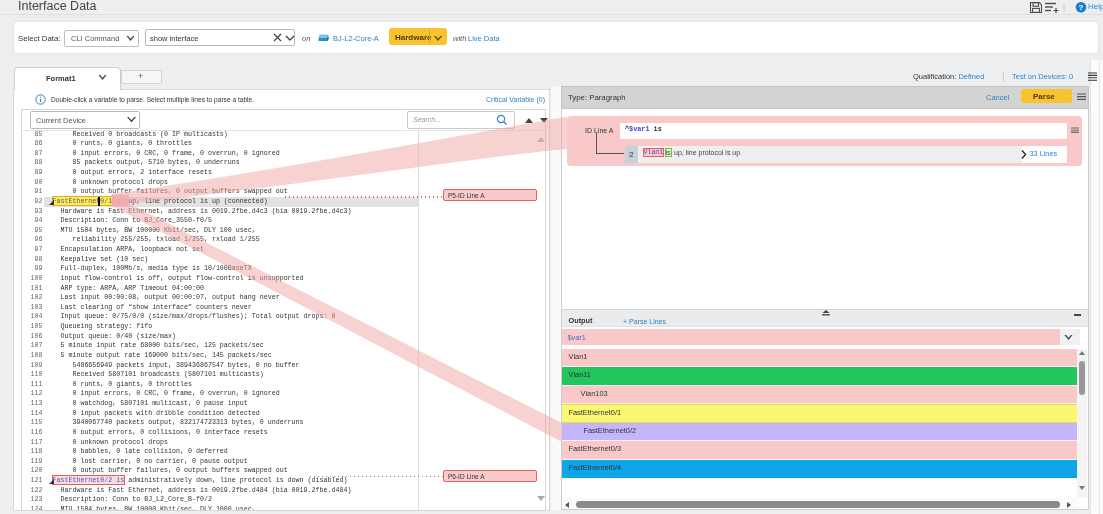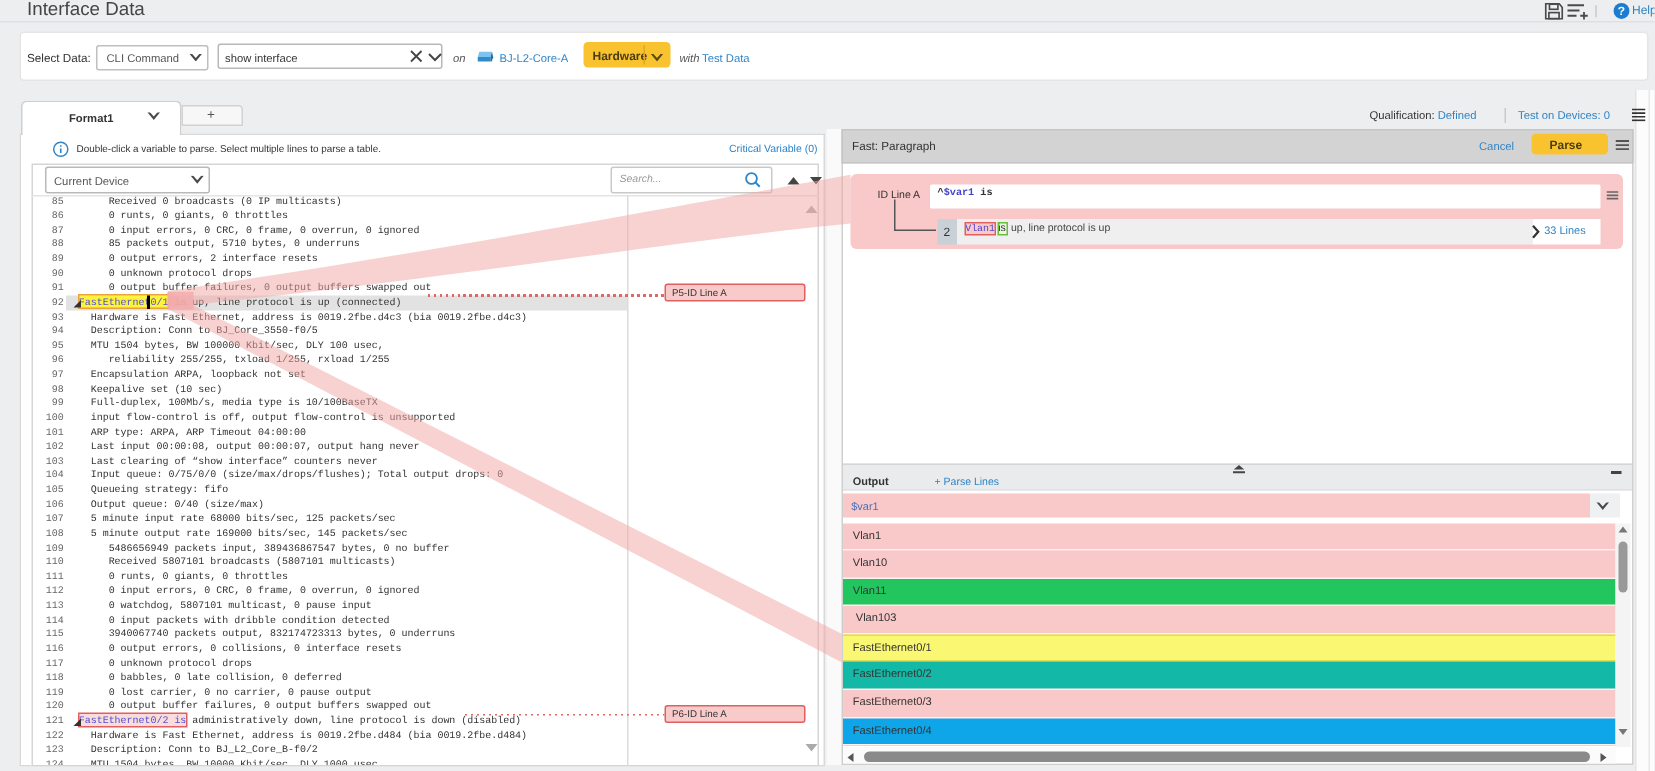--- a/index.html
+++ b/index.html
@@ -58,21 +58,21 @@
   <path d="M2.5 5 L11 5 L11 8 L2.5 8 Z" fill="#2f8cc9"></path>
   <path d="M11 5 L12 1.5 L12.8 5.2 L11.8 8 L11 8 Z" fill="#1b6fae"></path>
 </svg>
 <div class="abs blue" style="left:333px;top:33.5px;font-size:7.5px;">BJ-L2-Core-A</div>
 
 <div class="abs" style="left:388.5px;top:28px;width:58px;height:17px;background:#f9c32f;border-radius:3px;"></div>
 <div class="abs" style="left:395px;top:33px;font-size:8px;color:#4a3d12;font-weight:bold;">Hardware</div>
 <div class="abs" style="left:429px;top:30px;width:1px;height:13px;background:#e0a81f;"></div>
 <div class="abs vchev" style="left:433.5px;top:35.5px;background:#5a4a18;"></div>
 <div class="abs" style="left:453px;top:33.5px;font-size:7.5px;color:#555;font-style:italic;">with</div>
-<div class="abs blue" style="left:468px;top:33.5px;font-size:7.5px;">Test Data</div>
+<div class="abs blue" style="left:468px;top:33.5px;font-size:7.5px;">Live Data</div>
 
 <div class="abs" style="left:120.5px;top:69.5px;width:41.5px;height:14.5px;background:#f7f7f7;border:1px solid #d2d2d2;border-radius:0 3px 0 0;"></div>
 <div class="abs" style="left:138px;top:71px;font-size:9px;color:#555;">+</div>
 <div class="abs" style="left:913px;top:72px;font-size:7.5px;color:#333;">Qualification: <span class="blue">Defined</span></div>
 <div class="abs" style="left:1003px;top:72px;width:1px;height:10px;background:#c9c9c9;"></div>
 <div class="abs blue" style="left:1012px;top:72px;font-size:7.5px;">Test on Devices: 0</div>
 <svg class="abs" style="left:1088px;top:72px;" width="9" height="9" viewBox="0 0 9 9">
   <path d="M0 1 h9 M0 3.4 h9 M0 5.8 h9 M0 8.2 h9" stroke="#333" stroke-width="1.1"></path>
 </svg>
 
@@ -202,21 +202,21 @@
   <div class="abs" style="left:76.5px;top:67.5px;width:1.6px;height:9.4px;background:#000;"></div>
 
   <div class="abs" style="left:515px;top:7px;width:0;height:0;border-left:4px solid transparent;border-right:4px solid transparent;border-bottom:5px solid #aaa;"></div>
   <div class="abs" style="left:515px;top:366px;width:0;height:0;border-left:4px solid transparent;border-right:4px solid transparent;border-top:5px solid #aaa;"></div>
 </div>
 
 <div class="abs" style="left:550.5px;top:86px;width:10px;height:424px;background:#fafafb;"></div>
 
 <div class="abs" style="left:560.5px;top:86px;width:528px;height:423.5px;background:#fff;border:1px solid #cfcfcf;"></div>
 <div class="abs" style="left:560.5px;top:86px;width:528px;height:22.5px;background:#d3d3d3;border:1px solid #c5c5c5;"></div>
-<div class="abs" style="left:568px;top:93px;font-size:7.8px;color:#333;">Fast: Paragraph</div>
+<div class="abs" style="left:568px;top:93px;font-size:7.8px;color:#333;">Type: Paragraph</div>
 <div class="abs blue" style="left:986px;top:93px;font-size:7.5px;">Cancel</div>
 <div class="abs" style="left:1021px;top:89px;width:51px;height:14px;background:#f9c32f;border-radius:3px;"></div>
 <div class="abs" style="left:1033px;top:92px;font-size:8px;color:#4a3d12;font-weight:bold;">Parse</div>
 <svg class="abs" style="left:1077px;top:93px;" width="9" height="9" viewBox="0 0 9 9">
   <path d="M0 1 h9 M0 3.7 h9 M0 6.4 h9" stroke="#555" stroke-width="1.2"></path>
 </svg>
 
 <div class="abs" style="left:567px;top:116px;width:515px;height:49.5px;background:#f9c8c8;border-radius:4px;"></div>
 <div class="abs" style="left:585px;top:127px;font-size:7px;color:#333;">ID Line A</div>
 <div class="abs" style="left:620px;top:122.5px;width:447px;height:16.5px;background:#fff;border-radius:1px;"></div>
@@ -247,25 +247,24 @@
 </svg>
 <div class="abs" style="left:1073.5px;top:314px;width:7.5px;height:1.6px;background:#444;"></div>
 
 <div class="abs" style="left:561.5px;top:328.5px;width:498.5px;height:16.5px;background:#f9c8c8;"></div>
 <div class="abs" style="left:1060px;top:328.5px;width:19.5px;height:16.5px;background:#eef0f2;"></div>
 <div class="abs" style="left:567.5px;top:332.5px;font-size:7.3px;color:#4a6fb8;">$var1</div>
 <div class="abs vchev" style="left:1064px;top:334.5px;"></div>
 
 <div id="rows" class="abs" style="left:561.5px;top:348.5px;width:515px;">
     <div style="height:18.6px;background:#f9c8c8;border-bottom:1.5px solid #fdf2f2;font-size:7.4px;color:#333;line-height:16.6px;padding-left:7px;">Vlan1</div>
-    <div style="height:18.6px;background:#f9c8c8;border-bottom:1.5px solid #fdf2f2;font-size:7.4px;color:#333;line-height:16.6px;padding-left:7px;">Vlan10</div>
     <div style="height:18.6px;background:#22c55e;border-bottom:1.5px solid #fdf2f2;font-size:7.4px;color:#333;line-height:16.6px;padding-left:7px;">Vlan11</div>
-    <div style="height:18.6px;background:#f9c8c8;border-bottom:1.5px solid #fdf2f2;font-size:7.4px;color:#333;line-height:16.6px;padding-left:9px;">Vlan103</div>
+    <div style="height:18.6px;background:#f9c8c8;border-bottom:1.5px solid #fdf2f2;font-size:7.4px;color:#333;line-height:16.6px;padding-left:19px;">Vlan103</div>
     <div style="height:18.6px;background:#faf772;border-top:1px solid #dedb55;border-bottom:1px solid #dedb55;box-shadow:0 2px 0 #fff;font-size:7.4px;color:#333;line-height:16.6px;padding-left:7px;">FastEthernet0/1</div>
-    <div style="height:18.6px;background:#14b8a6;border-bottom:1.5px solid #fdf2f2;font-size:7.4px;color:#333;line-height:16.6px;padding-left:7px;">FastEthernet0/2</div>
+    <div style="height:18.6px;background:#c4b5fd;border-bottom:1.5px solid #fdf2f2;font-size:7.4px;color:#333;line-height:16.6px;padding-left:22px;">FastEthernet0/2</div>
     <div style="height:18.6px;background:#f9c8c8;border-bottom:1.5px solid #fdf2f2;font-size:7.4px;color:#333;line-height:16.6px;padding-left:7px;">FastEthernet0/3</div>
     <div style="height:18.6px;background:#0ea5e9;border-bottom:1.5px solid #fdf2f2;font-size:7.4px;color:#333;line-height:16.6px;padding-left:7px;">FastEthernet0/4</div>
   </div>
 
 <div class="abs" style="left:1076.5px;top:348.5px;width:10.5px;height:149px;background:#f4f4f4;"></div>
 <div class="abs" style="left:1078.5px;top:350.5px;width:0;height:0;border-left:3.5px solid transparent;border-right:3.5px solid transparent;border-bottom:4.5px solid #777;"></div>
 <div class="abs" style="left:1078.5px;top:486px;width:0;height:0;border-left:3.5px solid transparent;border-right:3.5px solid transparent;border-top:4.5px solid #777;"></div>
 <div class="abs" style="left:1078.5px;top:361px;width:6.5px;height:34px;background:#999;border-radius:3px;"></div>
 
 <div class="abs" style="left:561.5px;top:497.5px;width:515px;height:11.5px;background:#fbfbfb;"></div>

